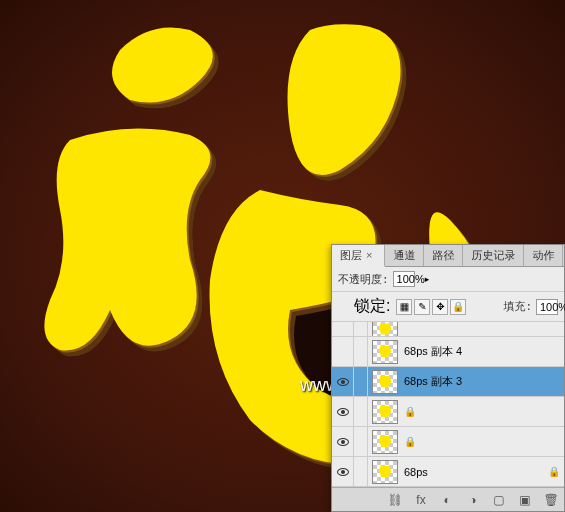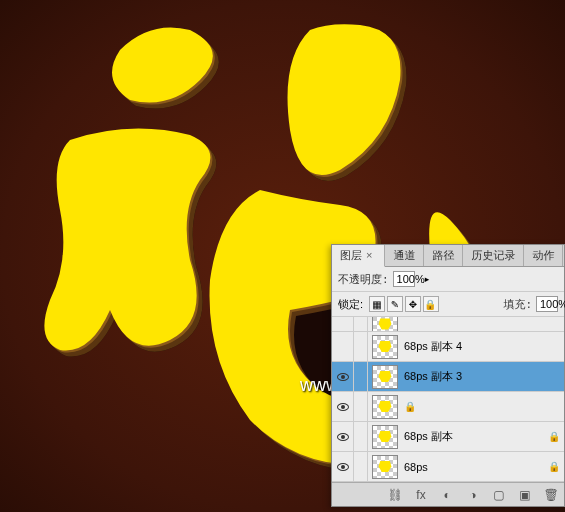--- a/index.html
+++ b/index.html
@@ -102,22 +102,23 @@
       border: 1px solid #999;
       background: #fff;
       padding: 1px 3px;
       font-size: 11px;
       width: 22px;
       display: flex;
       justify-content: space-between;
       align-items: center;
     }
     .lock-label {
-      font-size: 11px;
+      font-size: 16px;
       margin-right: 2px;
+      margin-left: 16px;
     }
     .lock-icons {
       display: flex;
       gap: 2px;
     }
     .lock-icon {
       width: 16px;
       height: 16px;
       border: 1px solid #aaa;
       background: #f5f5f5;
@@ -311,21 +312,20 @@
       <div class="layer-thumb"></div>
       <div class="layer-lock">🔒</div>
     </div>
 
     <div class="layer-row">
       <div class="layer-vis">
           <span class="eye-icon"></span>
         </div>
       <div class="layer-link"></div>
       <div class="layer-thumb"></div>
-      <div class="layer-name">68ps 副本</div>
       <div class="layer-lock">🔒</div>
     </div>
 
     <div class="layer-row">
       <div class="layer-vis">
           <span class="eye-icon"></span>
         </div>
       <div class="layer-link"></div>
       <div class="layer-thumb"></div>
       <div class="layer-name">68ps</div>

